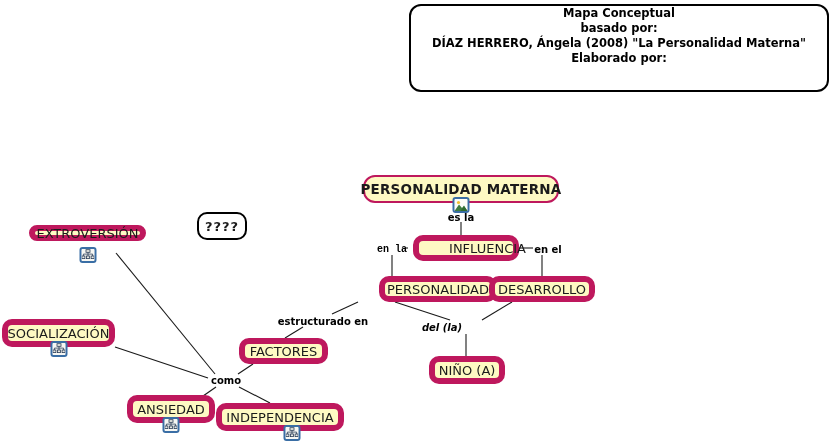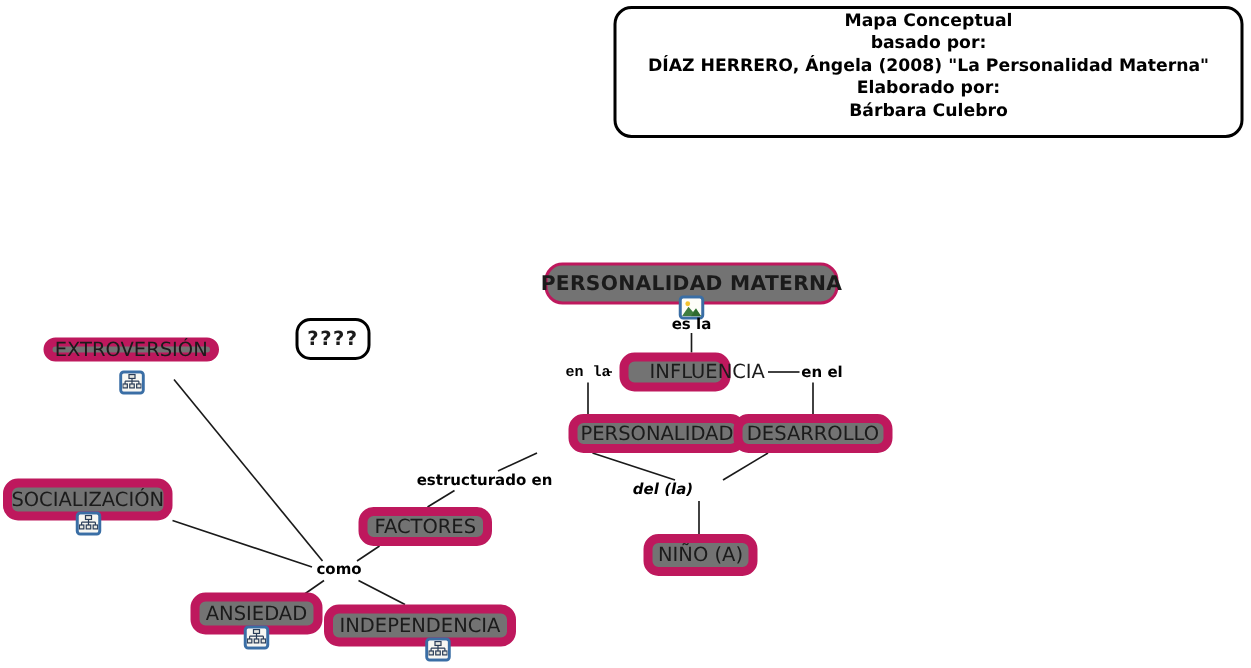--- a/index.html
+++ b/index.html
@@ -48,21 +48,21 @@
     font-size: 11.5px;
     color: #000000;
     line-height: 15px;
     white-space: nowrap;
   }
 
   
   .node {
     position: absolute;
     box-sizing: border-box;
-    background: #737373;
+    background: #fef9c3;
     border: 6px solid #be185d;
     border-radius: 10px;
     display: flex;
     align-items: center;
     justify-content: center;
     color: #1b1b1b;
     font-size: 13px;
     white-space: nowrap;
   }
   .node.root {
@@ -130,35 +130,34 @@
       <polyline points="253,364 238,374" fill="none" stroke="#1a1a1a" stroke-width="1.1"></polyline>
       <polyline points="216,387 193,403" fill="none" stroke="#1a1a1a" stroke-width="1.1"></polyline>
       <polyline points="239,387 270,403" fill="none" stroke="#1a1a1a" stroke-width="1.1"></polyline>
     </svg>
 
   <div class="title-card" id="title-card" style="left:409px; top:4px; width:420px; height:88px;">
     <div class="title-line">Mapa Conceptual</div>
     <div class="title-line">basado por:</div>
     <div class="title-line">DÍAZ HERRERO, Ángela (2008) "La Personalidad Materna"</div>
     <div class="title-line">Elaborado por:</div>
-    <div class="title-line">Bárbara Culebro</div>
   </div>
 
   <div id="nodes-layer">
       <div class="node root" style="left: 363px; top: 175px; width: 196px; height: 28px;">PERSONALIDAD MATERNA</div>
       <span class="res-icon" style="left: 461px; top: 197px;">
         <svg width="13" height="12" viewBox="0 0 13 12">
           <rect x="0" y="0" width="13" height="12" fill="#fdfdf8"></rect>
           <circle cx="4" cy="3.5" r="1.6" fill="#f2c230"></circle>
           <path d="M0 12 L4.5 5.5 L7.5 9 L9.5 6.5 L13 12 Z" fill="#3f7d3f"></path>
           <path d="M6 12 L9.5 7.2 L13 12 Z" fill="#2f6b2f"></path>
         </svg>
       </span>
       <div class="node unknown" style="left: 197px; top: 212px; width: 50px; height: 28px;">????</div>
-      <div class="node" style="left: 413px; top: 235px; width: 74px; height: 26px; padding-left: 43px;">INFLUENCIA</div>
+      <div class="node" style="left: 413px; top: 235px; width: 106px; height: 26px; padding-left: 43px;">INFLUENCIA</div>
       <div class="node" style="left: 331px; top: 276px; width: 118px; height: 26px; margin-left: 48px;">PERSONALIDAD</div>
       <div class="node" style="left: 489px; top: 276px; width: 106px; height: 26px;">DESARROLLO</div>
       <div class="node" style="left: 239px; top: 338px; width: 89px; height: 26px;">FACTORES</div>
       <div class="node" style="left: 429px; top: 356px; width: 76px; height: 28px;">NIÑO (A)</div>
       <div class="node" style="left: 29px; top: 225px; width: 117px; height: 16px;">EXTROVERSIÓN</div>
       <span class="res-icon" style="left: 87.5px; top: 247px;">
         <svg width="13" height="12" viewBox="0 0 13 12">
           <rect x="0" y="0" width="13" height="12" fill="#f7f7f3"></rect>
           <rect x="4.5" y="0.7" width="4" height="2.6" fill="#e8e8e2" stroke="#2a3d58" stroke-width="0.8"></rect>
           <path d="M6.5 3.3 L6.5 5.1 M1.9 5.1 L11.1 5.1 M1.9 5.1 L1.9 7.0 M6.5 5.1 L6.5 7.0 M11.1 5.1 L11.1 7.0" stroke="#2a3d58" stroke-width="0.8" fill="none"></path>

